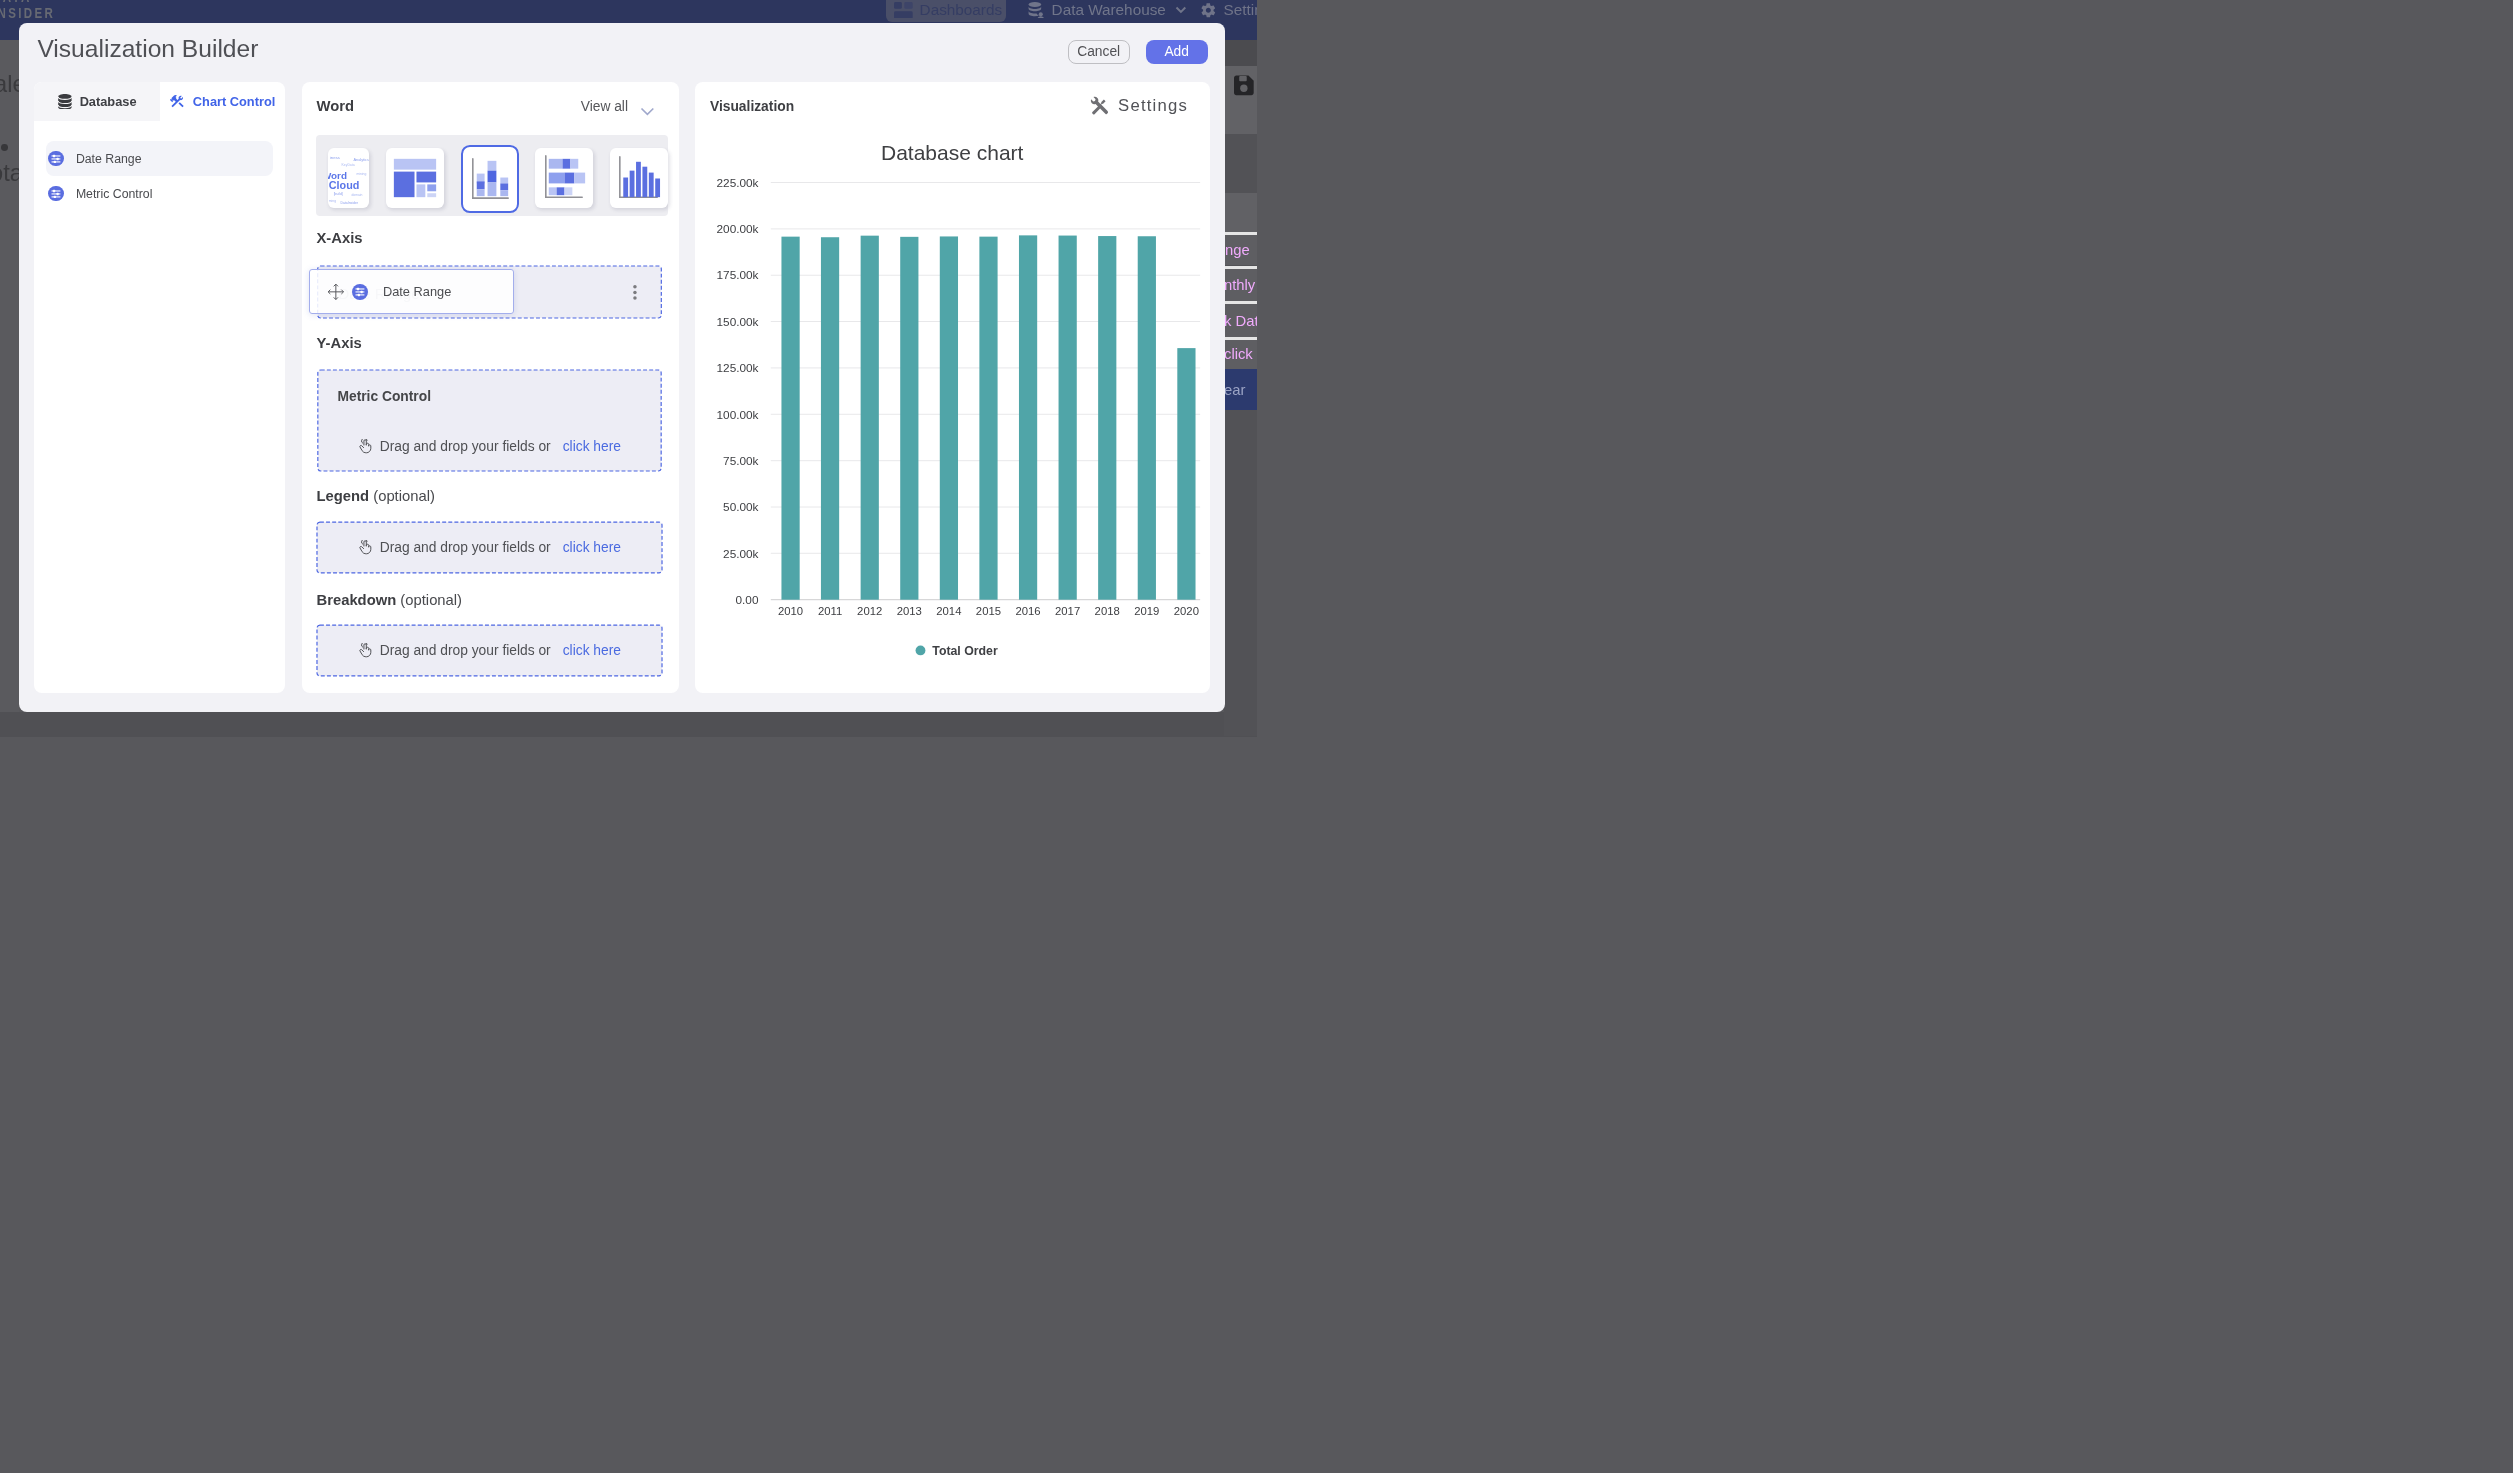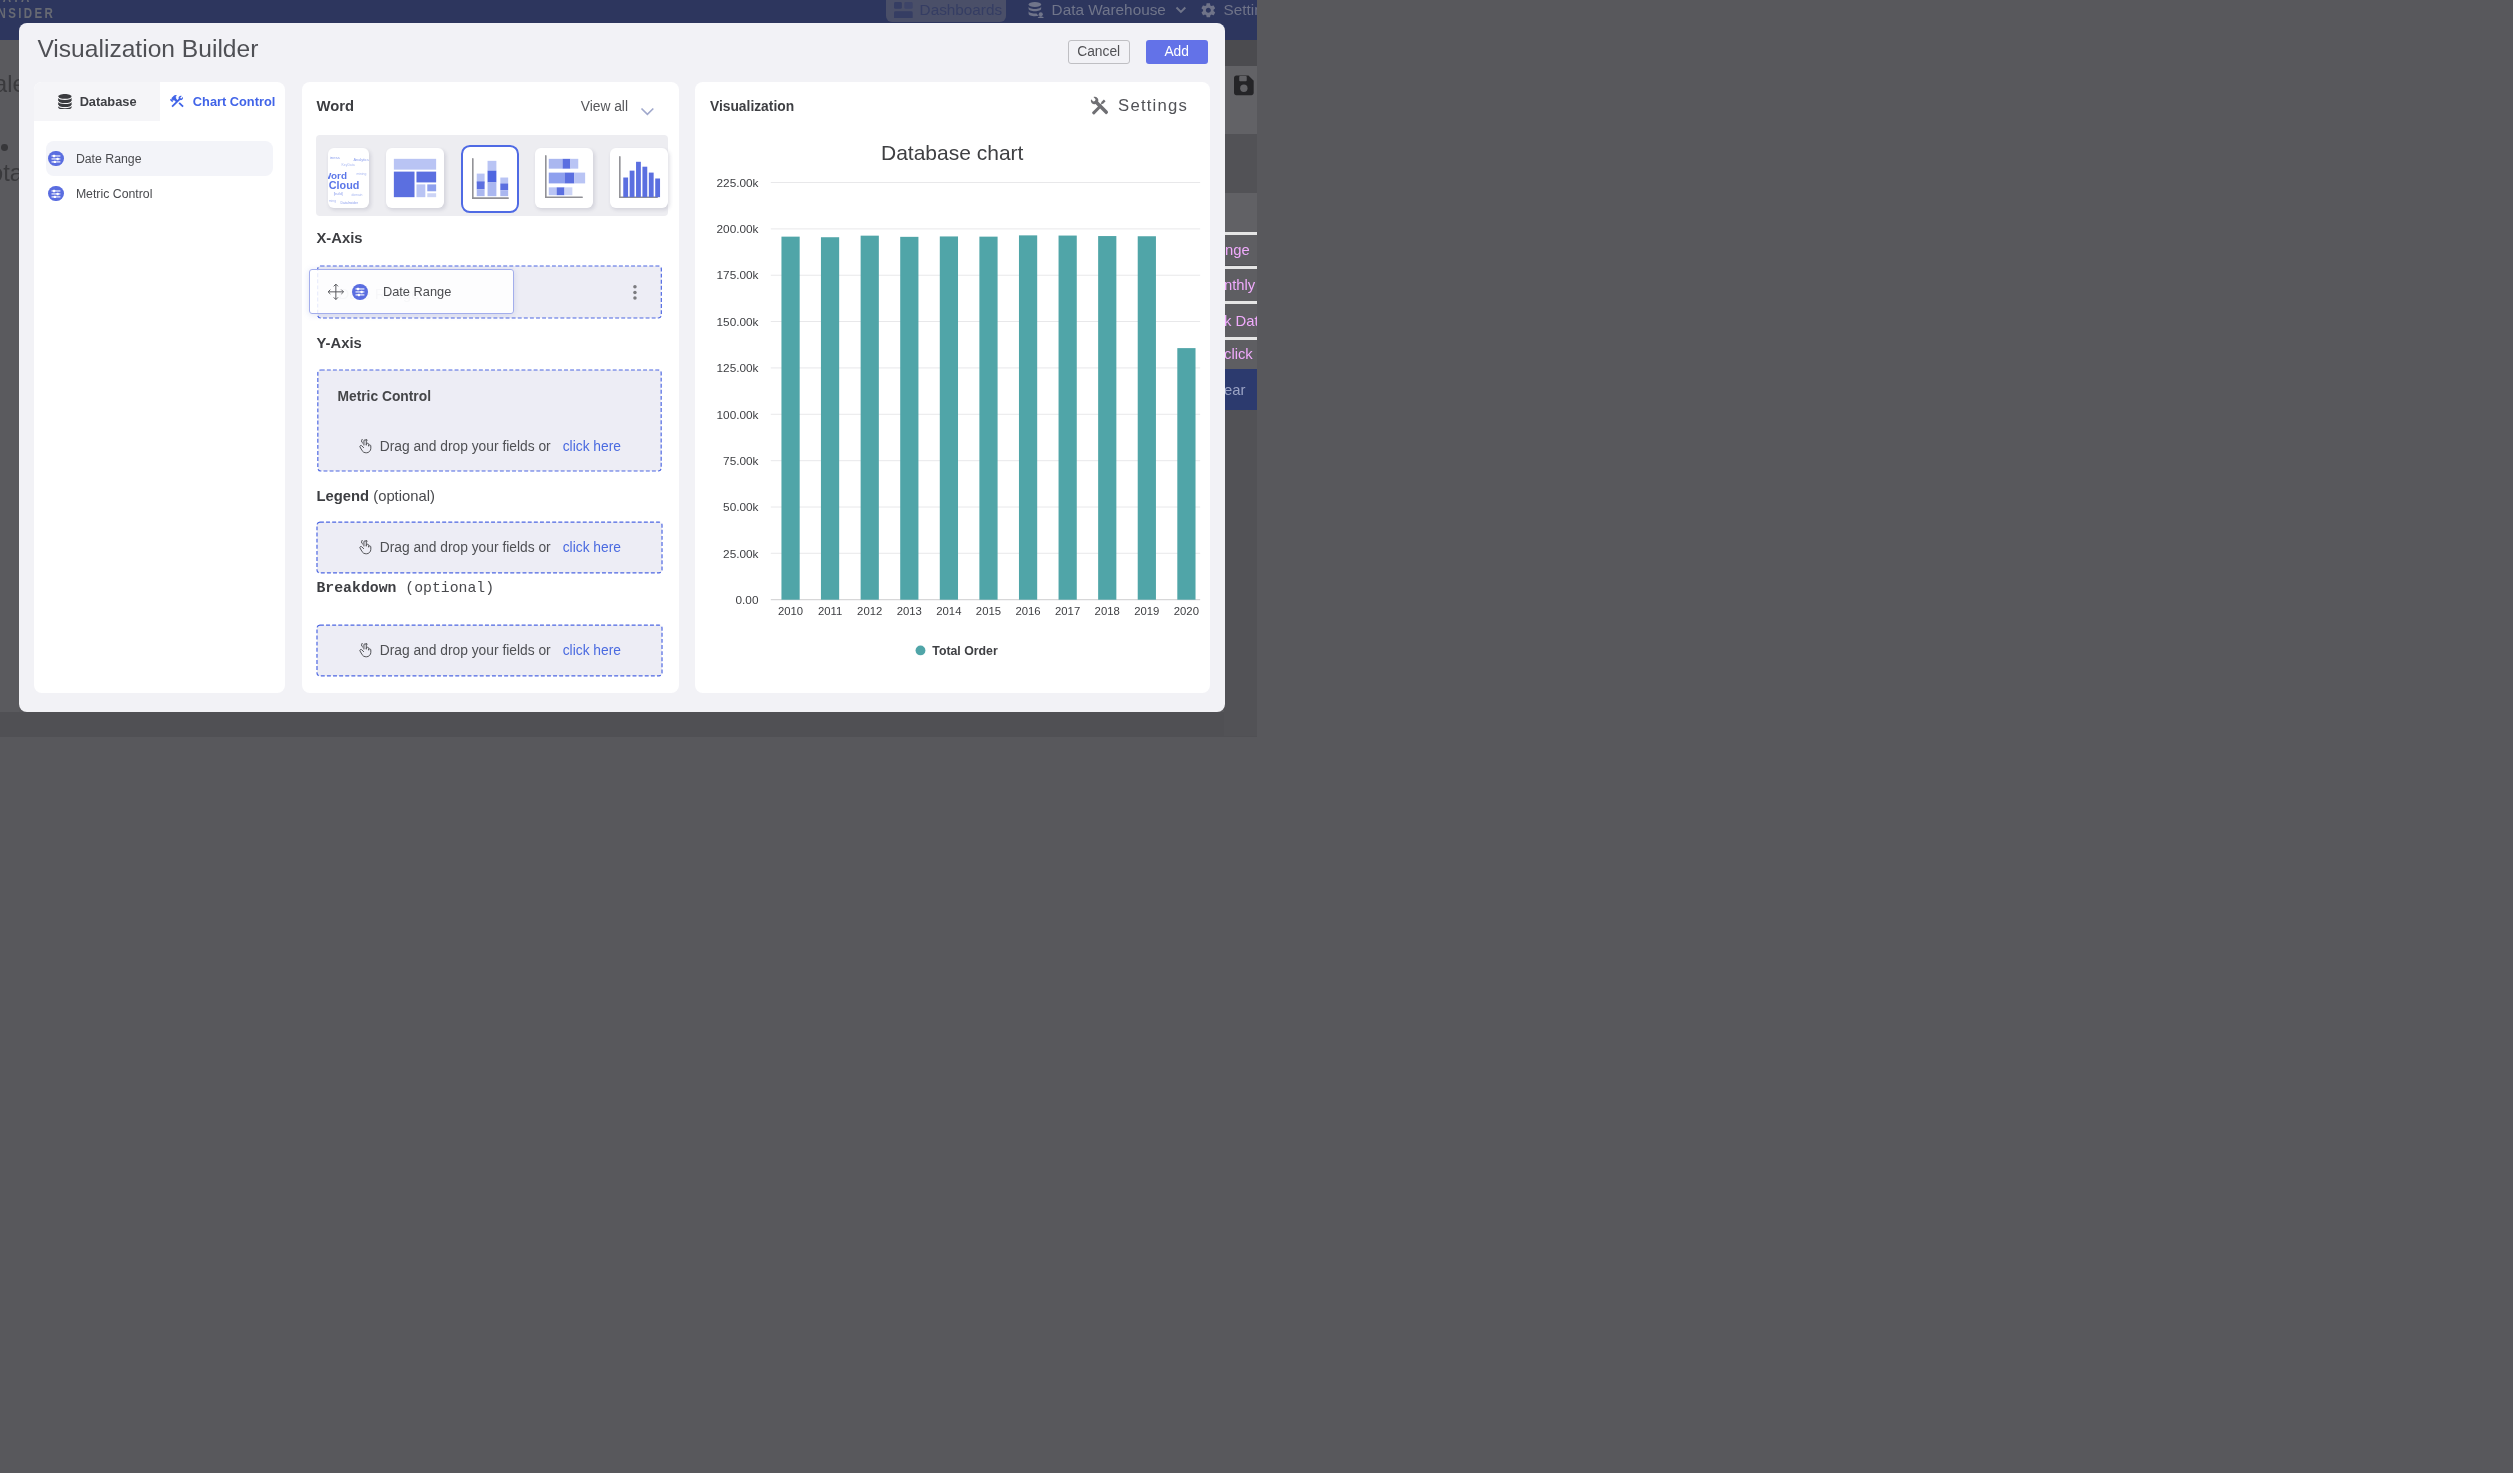--- a/index.html
+++ b/index.html
@@ -21,21 +21,21 @@
   .frag { position:absolute; color:#3a3a3d; font-size:23.6px; line-height:23.6px; }
 
   
   .sliver { position:absolute; left:1224px; top:40px; width:32.5px; height:696px; background:#525256; }
   .sl-band { position:absolute; left:0; width:32.5px; }
   .sl-row { position:absolute; left:0; width:39px; white-space:nowrap; overflow:hidden; display:flex; align-items:center; font-size:14.8px; color:#f0abfc; background:#5e5e62; border-top:3px solid #e5e5e5; }
 
   
   .modal { position:absolute; left:18.7px; top:23px; width:1206px; height:689px; background:#f2f2f6; border-radius:7.9px; }
   .mtitle { position:absolute; left:18.7px; top:11.8px; font-size:24.6px; color:#4f5055; }
-  .btn { position:absolute; top:16.7px; width:62px; height:24.6px; border-radius:3px; font-size:13.8px; display:flex; align-items:center; justify-content:center; }
+  .btn { position:absolute; top:16.7px; width:62px; height:24.6px; border-radius:8px; font-size:13.8px; display:flex; align-items:center; justify-content:center; }
   .btn-cancel { left:1049px; border:1px solid #bfbfc3; color:#515155; }
   .btn-add { left:1127px; background:#6372e8; color:#fff; }
 
   .panel { position:absolute; top:59px; height:611px; background:#fff; border-radius:7.9px; }
   .p-left { left:15.8px; width:251px; }
   .p-mid { left:283px; width:377px; }
   .p-right { left:676px; width:515px; }
 
   
   .tabs { position:absolute; left:0; top:0; width:251px; height:39px; display:flex; }
@@ -288,21 +288,21 @@
       <div class="dropzone" style="top:439px; height:53px;">
         <svg class="dz-svg" width="347" height="53" viewBox="0 0 352 53.5">
           <rect x="1" y="1" width="350" height="51.5" rx="3" fill="#ededf5" stroke="#4c66e2" stroke-width="1.2" stroke-dasharray="4 2.2"></rect>
         </svg>
         <div class="dragrow" style="top:18.7px;"><svg width="12.8" height="14.8" viewBox="0 0 13 15" fill="none" stroke="#4f5054" stroke-width="1">
             <path d="M5 6.5 V2 a1.2 1.2 0 0 1 2.4 0 V6 m0 0.5 V5.5 a1.2 1.2 0 0 1 2.4 0 V7 m0 0.5 V6.5 a1.2 1.2 0 0 1 2.2 0.5 V9.5 a4.5 4.5 0 0 1 -4.5 4.5 H7 a4.5 4.5 0 0 1 -3.8-2.1 L1 8.1 a1.1 1.1 0 0 1 1.9-1.1 L5 9"></path>
             <path d="M4.2 4.5 a2.8 2.8 0 1 1 4 -2.5"></path>
           </svg>Drag and drop your fields or<span class="blue">click here</span></div>
       </div>
 
-      <div class="seclabel" style="top:498px;font-family:Liberation Mono, monospace;">Breakdown <span class="opt">(optional)</span></div>
+      <div class="seclabel" style="top:510px;">Breakdown <span class="opt">(optional)</span></div>
       <div class="dropzone" style="top:542px; height:53px;">
         <svg class="dz-svg" width="347" height="53" viewBox="0 0 352 53.5">
           <rect x="1" y="1" width="350" height="51.5" rx="3" fill="#ededf5" stroke="#4c66e2" stroke-width="1.2" stroke-dasharray="4 2.2"></rect>
         </svg>
         <div class="dragrow" style="top:18.7px;"><svg width="12.8" height="14.8" viewBox="0 0 13 15" fill="none" stroke="#4f5054" stroke-width="1">
             <path d="M5 6.5 V2 a1.2 1.2 0 0 1 2.4 0 V6 m0 0.5 V5.5 a1.2 1.2 0 0 1 2.4 0 V7 m0 0.5 V6.5 a1.2 1.2 0 0 1 2.2 0.5 V9.5 a4.5 4.5 0 0 1 -4.5 4.5 H7 a4.5 4.5 0 0 1 -3.8-2.1 L1 8.1 a1.1 1.1 0 0 1 1.9-1.1 L5 9"></path>
             <path d="M4.2 4.5 a2.8 2.8 0 1 1 4 -2.5"></path>
           </svg>Drag and drop your fields or<span class="blue">click here</span></div>
       </div>
     </div>

